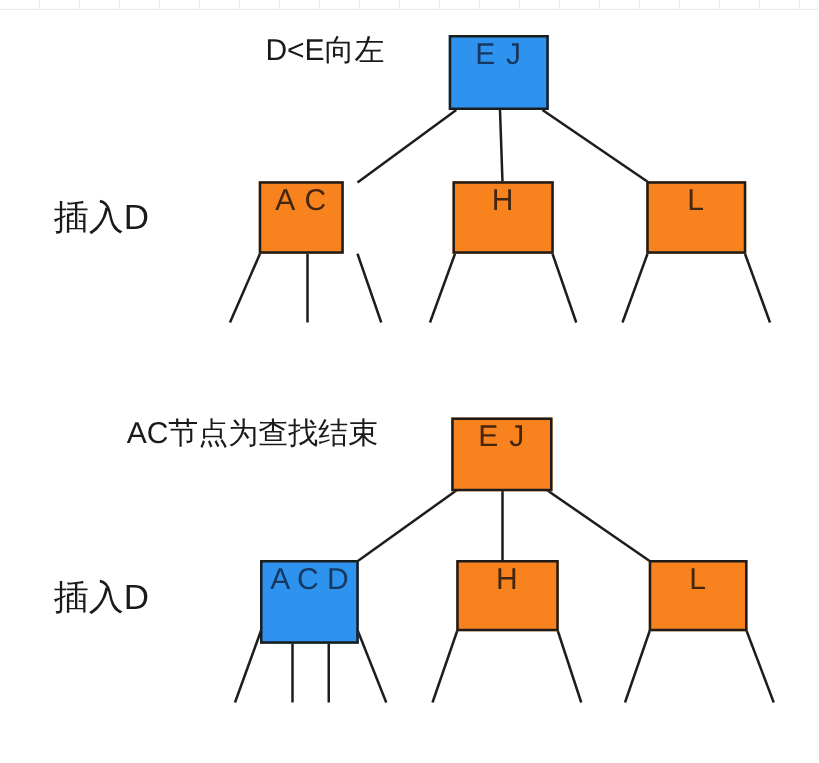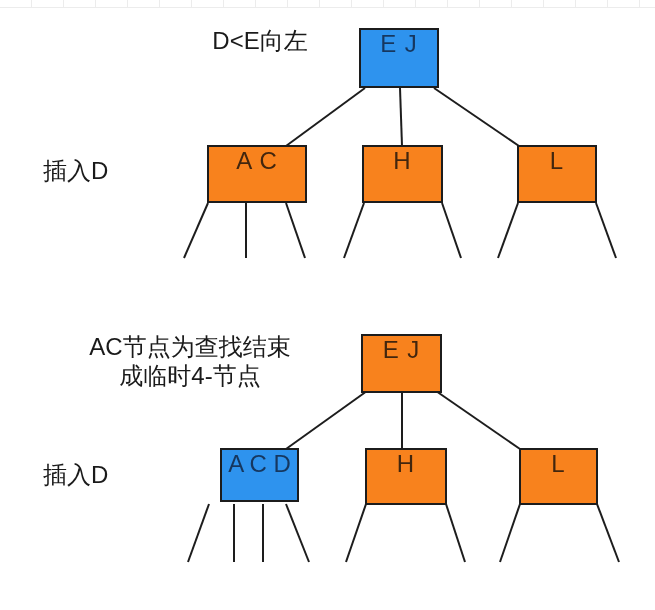--- a/index.html
+++ b/index.html
@@ -38,21 +38,21 @@
   .annotation {
     position: absolute;
     text-align: center;
     font-size: 24px;
     line-height: 29px;
     color: #1a1a1a;
     white-space: nowrap;
   }
   .insert-label {
     position: absolute;
-    font-size: 24px;
+    font-size: 28px;
     color: #1a1a1a;
     white-space: nowrap;
   }
 </style>
 </head>
 <body>
 
 <div id="canvas">
 
   <div class="grid-strip"></div>
@@ -92,44 +92,43 @@
   <div class="annotation" style="left:170px; top:26px; width:180px;">
     <div>D&lt;E向左</div>
   </div>
 
   <div class="insert-label" style="left:43px; top:155px;">插入D</div>
 
   <div class="node blue" style="left:359px; top:28px; width:80px; height:60px;">
     <span>E J</span>
   </div>
 
-  <div class="node orange" style="left:207px; top:145px; width:100px; height:58px;">
+  <div class="node orange" style="left:207px; top:145px; width:68px; height:58px;">
     <span>A C</span>
   </div>
 
   <div class="node orange" style="left:362px; top:145px; width:81px; height:58px;">
     <span>H</span>
   </div>
 
   <div class="node orange" style="left:517px; top:145px; width:80px; height:58px;">
     <span>L</span>
   </div>
 
-  <div class="annotation" style="left:66px; top:332px; width:248px;">
+  <div class="annotation" style="left:78px; top:332px; width:248px;">
     <div>AC节点为查找结束</div>
-    <div>成临时4-节点</div>
   </div>
 
   <div class="insert-label" style="left:43px; top:459px;">插入D</div>
 
   <div class="node orange" style="left:361px; top:334px; width:81px; height:59px;">
     <span>E J</span>
   </div>
 
-  <div class="node blue" style="left:220px; top:448px; width:79px; height:54px; letter-spacing:0;">
+  <div class="node blue" style="left:208px; top:448px; width:79px; height:67px; letter-spacing:0;">
     <span>A C D</span>
   </div>
 
   <div class="node orange" style="left:365px; top:448px; width:82px; height:57px;">
     <span>H</span>
   </div>
 
   <div class="node orange" style="left:519px; top:448px; width:79px; height:57px;">
     <span>L</span>
   </div>

